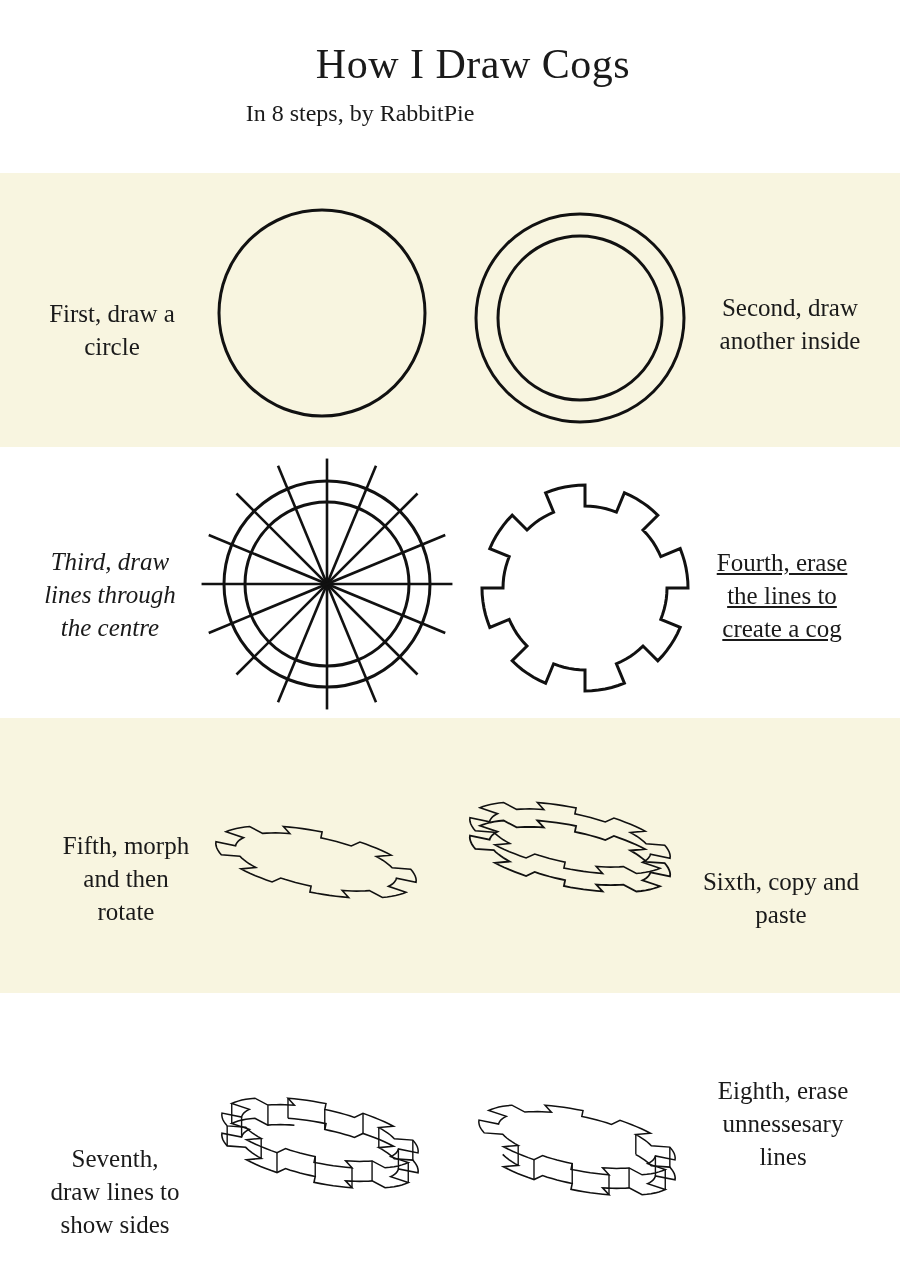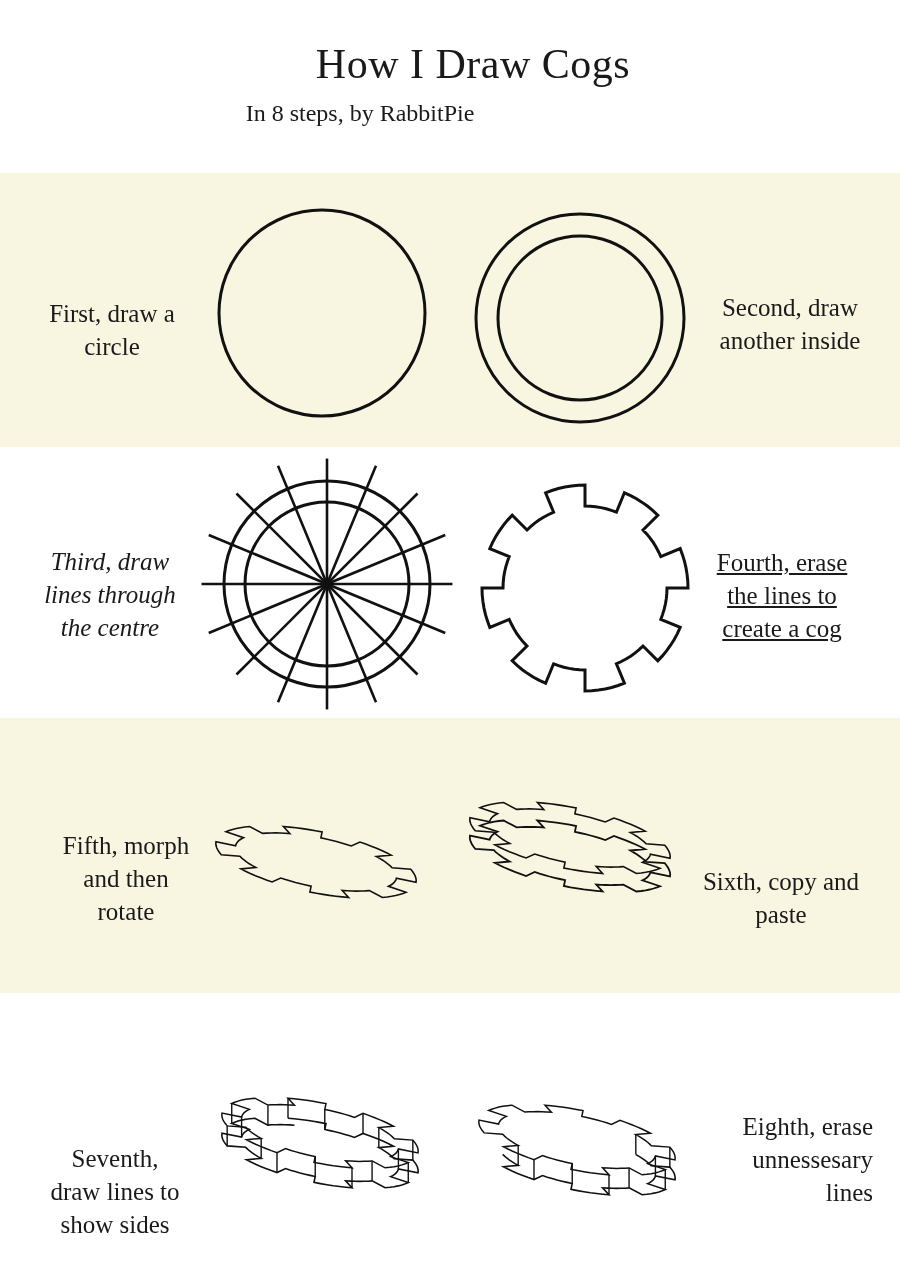--- a/index.html
+++ b/index.html
@@ -26,21 +26,21 @@
 <div class="band tint" style="top:718px;height:275px;"></div>
 <div class="band" style="top:993px;height:281px;"></div>
 
 <div class="caption" style="left:22px;width:180px;top:297px;"><span>First, draw a<br>circle</span></div>
 <div class="caption" style="left:700px;width:180px;top:291px;"><span>Second, draw<br>another inside</span></div>
 <div class="caption" style="left:20px;width:180px;top:545px;font-style:italic;"><span>Third, draw<br>lines through<br>the centre</span></div>
 <div class="caption" style="left:692px;width:180px;top:546px;text-decoration:underline;"><span>Fourth, erase<br>the lines to<br>create a cog</span></div>
 <div class="caption" style="left:36px;width:180px;top:829px;"><span>Fifth, morph<br>and then<br>rotate</span></div>
 <div class="caption" style="left:688px;width:186px;top:846px;margin-top:19px;"><span>Sixth, copy and<br>paste</span></div>
 <div class="caption" style="left:25px;width:180px;top:1099px;margin-top:43px;"><span>Seventh,<br>draw lines to<br>show sides</span></div>
-<div class="caption" style="left:693px;width:180px;top:1110px;text-align:right;"><span>Eighth, erase<br>unnessesary<br>lines</span></div>
+<div class="caption" style="left:693px;width:180px;top:1074px;"><span>Eighth, erase<br>unnessesary<br>lines</span></div>
 
 <svg class="art" viewBox="0 0 900 1274" xmlns="http://www.w3.org/2000/svg" fill="none" stroke="#111" stroke-linejoin="miter">
 
   <g>
     <circle cx="322" cy="313" r="103" stroke-width="3"></circle>
   </g>
 
   <g>
     <circle cx="580" cy="318" r="104" stroke-width="3"></circle>
     <circle cx="580" cy="318" r="82" stroke-width="3"></circle>

